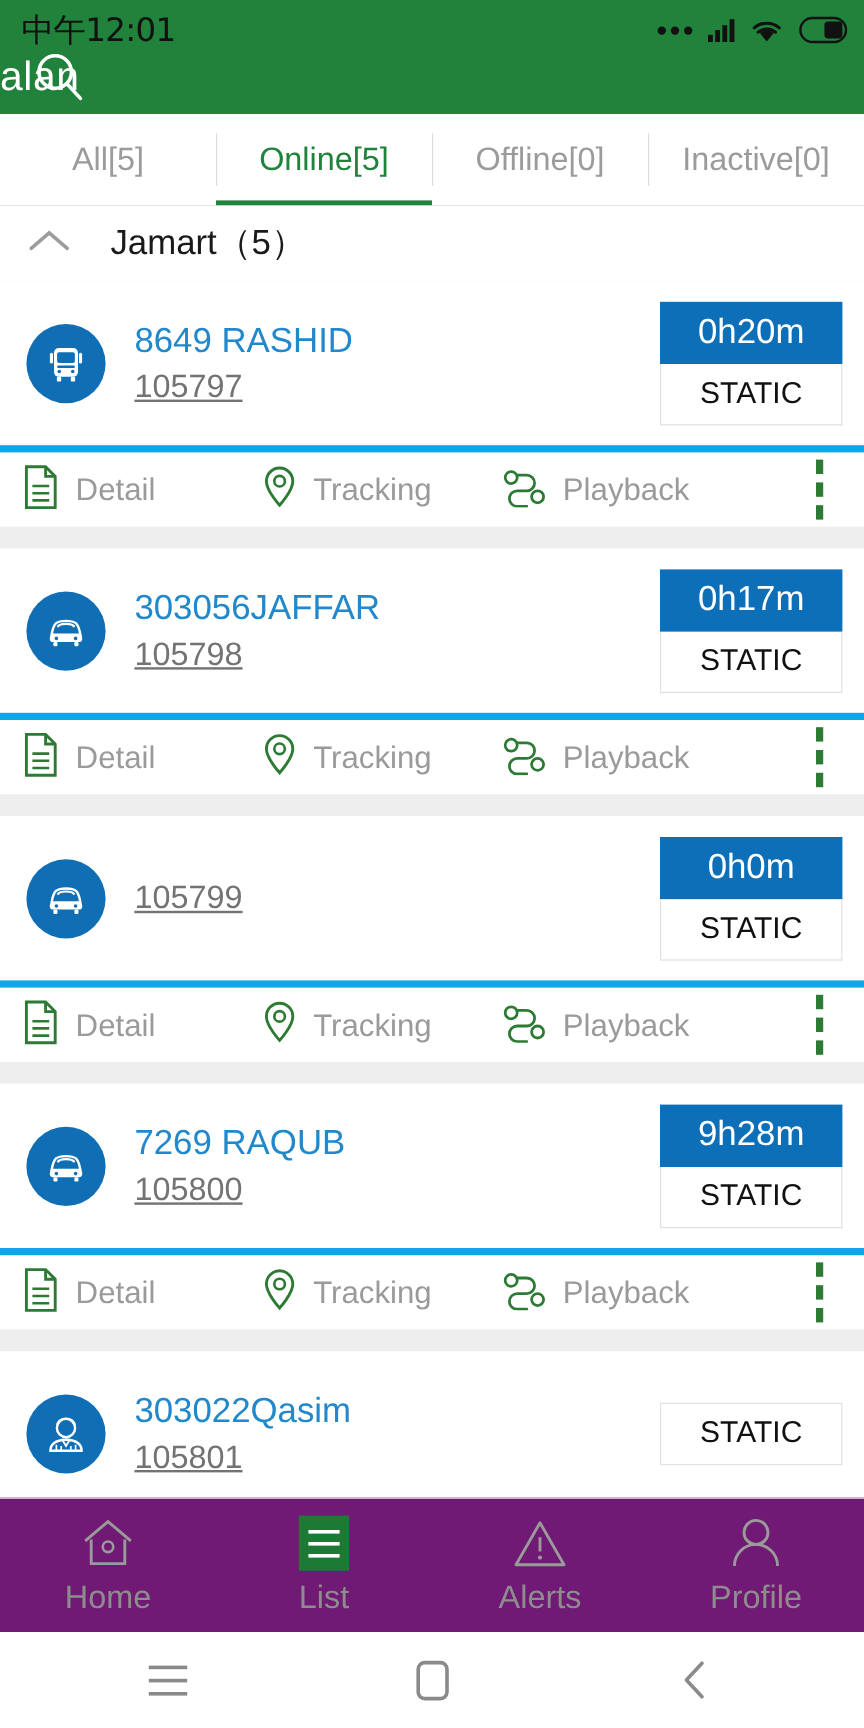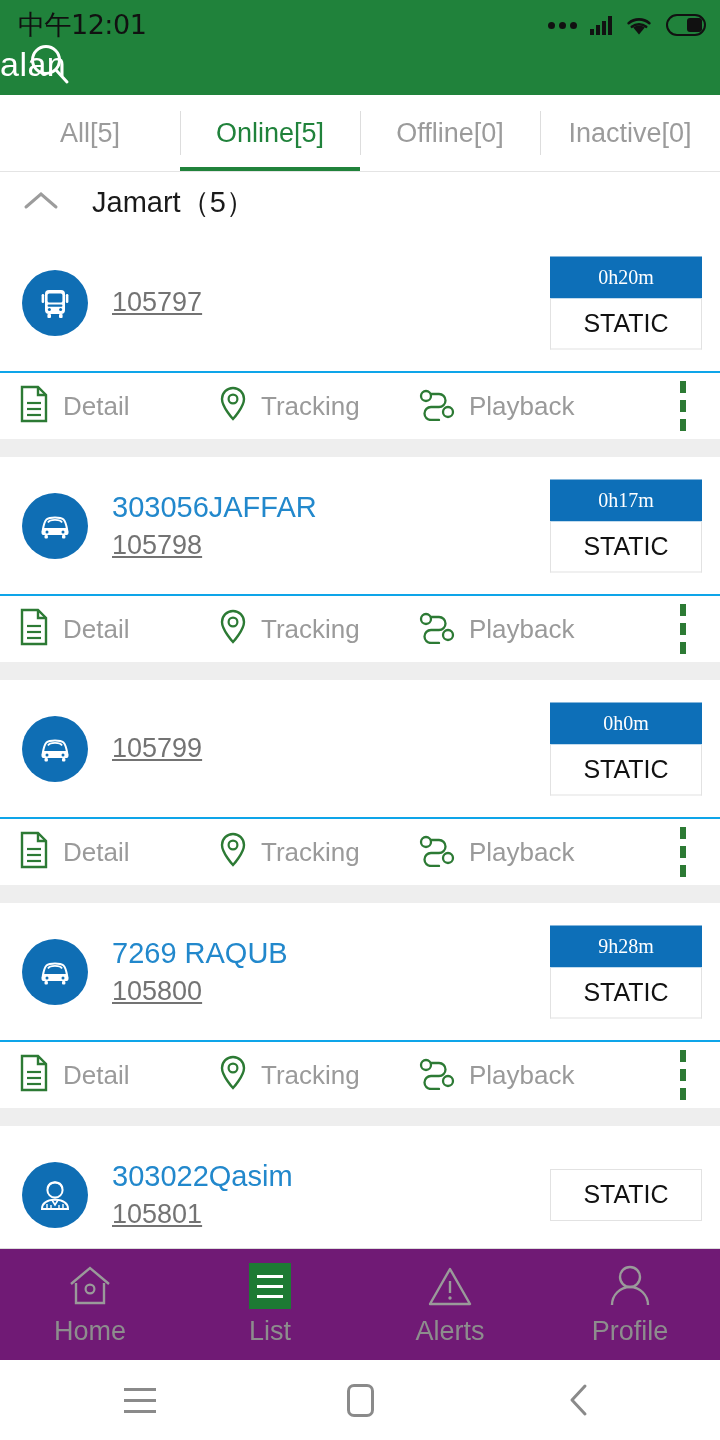--- a/index.html
+++ b/index.html
@@ -96,33 +96,33 @@
   }
   .avatar svg { display: block; }
   .card-text { margin-left: 24px; display: flex; flex-direction: column; gap: 8px; }
   .veh-name { font-size: 29px; color: #2288cc; line-height: 1.05; }
   .veh-id { font-size: 27px; color: #737373; line-height: 1.05; text-decoration: underline; }
   .badge-col {
     position: absolute; right: 18px; top: 50%; transform: translateY(-50%);
     width: 152px; display: flex; flex-direction: column;
   }
   .badge-dur {
-    background: #0d6fb8; color: #ffffff; font-size: 20px;
-    text-align: center; padding: 9px 0 10px; font-family: Liberation Serif, serif;
+    background: #0d6fb8; color: #ffffff; font-size: 29px;
+    text-align: center; padding: 9px 0 10px;
   }
   .badge-state {
     background: #ffffff; color: #111111; font-size: 25px;
     text-align: center; padding: 10px 0 11px;
     border: 1px solid #e2e2e2;
   }
   .badge-dur + .badge-state { border-top: none; }
 
   .card-actions {
     height: 68px; display: flex; align-items: center;
-    border-top: 2px solid #0ea5e9; position: relative; padding-left: 18px;
+    border-top: 6px solid #0ea5e9; position: relative; padding-left: 18px;
   }
   .action {
     display: flex; align-items: center; gap: 13px; width: 200px;
   }
   .action-label { font-size: 26px; color: #9a9a9a; }
   .kebab {
     position: absolute; right: 26px; top: 50%; transform: translateY(-50%);
     display: flex; flex-direction: column; gap: 7px; align-items: center;
     padding: 4px 8px;
   }
@@ -227,20 +227,21 @@
             <rect x="12.6" y="21.5" width="14.8" height="2.2" rx="1" fill="#0f6eb4"></rect>
             <rect x="12.4" y="31" width="3.6" height="4" rx="1" fill="#ffffff"></rect>
             <rect x="24" y="31" width="3.6" height="4" rx="1" fill="#ffffff"></rect>
             <rect x="6.6" y="11" width="2.6" height="9" rx="1.3" fill="#ffffff"></rect>
             <rect x="30.8" y="11" width="2.6" height="9" rx="1.3" fill="#ffffff"></rect>
             <circle cx="14.4" cy="26.6" r="1.5" fill="#0f6eb4"></circle>
             <circle cx="25.6" cy="26.6" r="1.5" fill="#0f6eb4"></circle>
           </svg>
         </div>
         <div class="card-text">
+          <span class="veh-name">8649 RASHID</span>
           <span class="veh-id">105797</span>
         </div>
         <div class="badge-col">
           <div class="badge-dur">0h20m</div>
           <div class="badge-state">STATIC</div>
         </div>
       </div>
       <div class="card-actions">
         <div class="action">
           <span>

